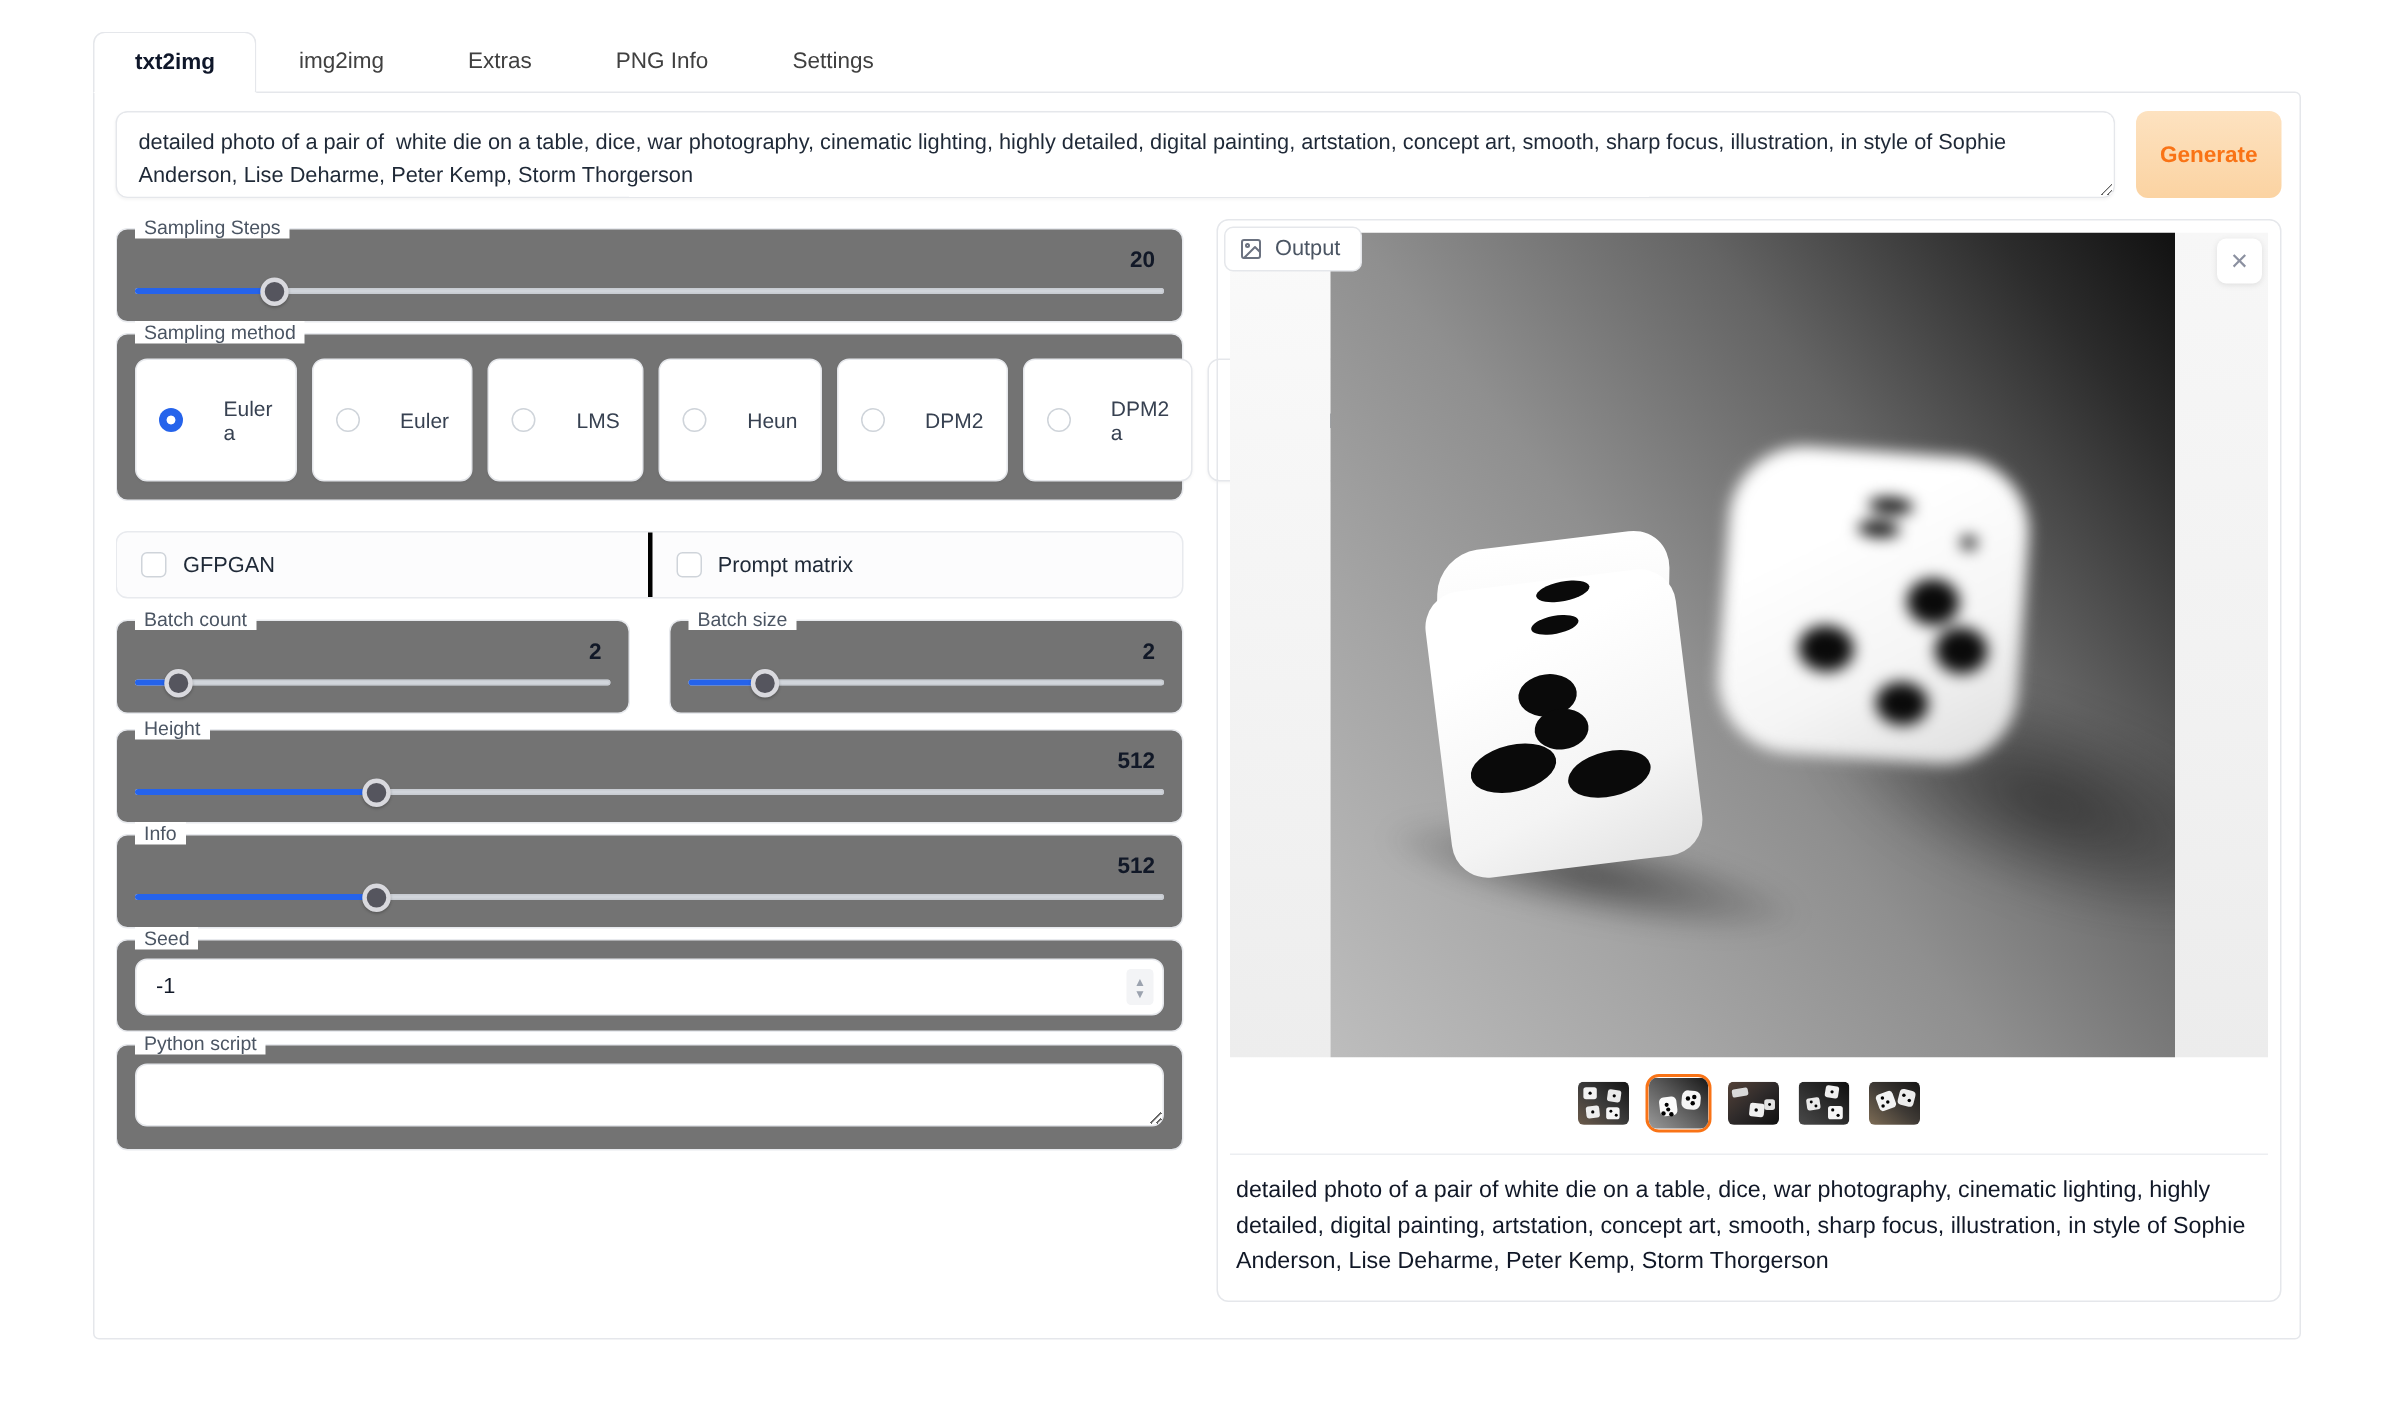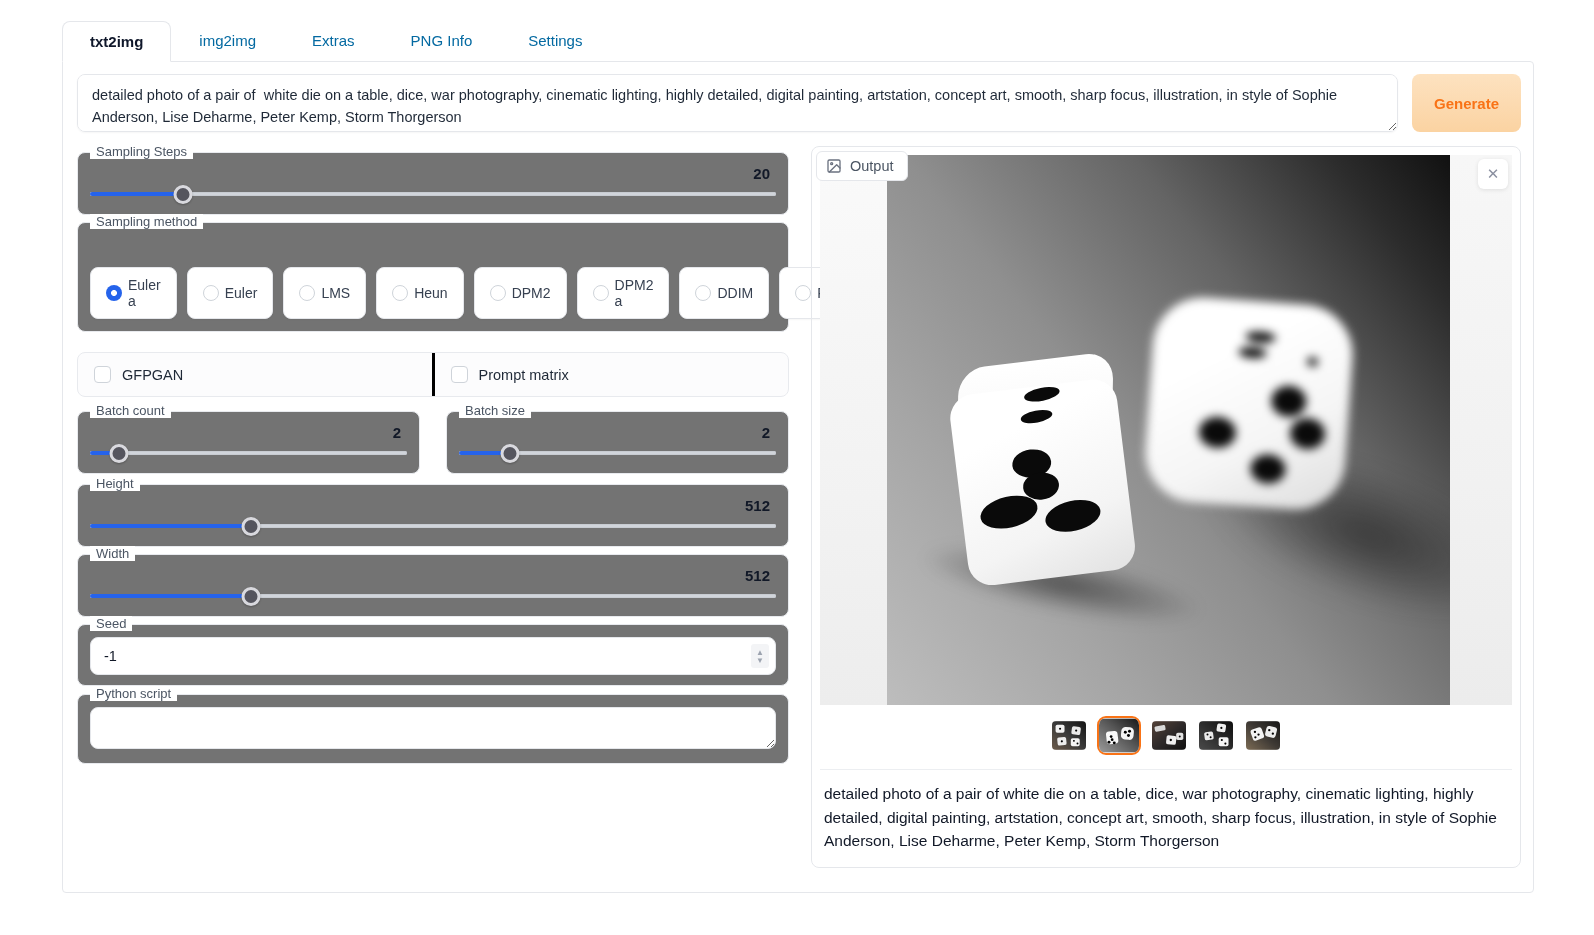--- a/index.html
+++ b/index.html
@@ -2,33 +2,33 @@
 <html><head>
 <meta charset="utf-8">
 <style>
   * { box-sizing: border-box; margin: 0; padding: 0; }
   html,body { width:1594px; height:935px; background:#fff; overflow:hidden;
     font-family:"Liberation Sans", sans-serif; color:#111827; }
   .page { padding:20px 60px 0 62px; }
 
   
   .tabbar { display:flex; align-items:flex-end; position:relative; z-index:2; }
-  .tab { padding:11px 27px; font-size:15px; color:#0369a1; cursor:pointer; border:1px solid transparent; }
+  .tab { padding:11px 27px; font-size:15px; color:#404040; cursor:pointer; border:1px solid transparent; }
   .tab.active { background:#fff; color:#0f172a; font-weight:700;
     border:1px solid #e5e7eb; border-bottom:1px solid #fff; border-radius:8px 8px 0 0; margin-bottom:-1px; }
 
   
   .card { border:1px solid #e5e7eb; border-radius:0 4px 4px 4px; background:#fff; padding:12px 12px 14px 14px; height:832px; position:relative; }
 
   
   .prompt-row { display:flex; gap:14px; margin-bottom:14px; }
   .prompt-input { flex:1; height:58px; border:1px solid #e5e7eb; border-radius:8px; padding:9px 14px;
     font-family:"Liberation Sans", sans-serif; font-size:14.5px; line-height:1.55; color:#1f2937;
     resize:vertical; box-shadow:0 1px 2px rgba(0,0,0,.04); outline:none; }
-  .generate-btn { width:109px; height:58px; border:none; border-radius:8px; cursor:pointer;
+  .generate-btn { width:97px; height:58px; border:none; border-radius:8px; cursor:pointer;
     background:linear-gradient(#fde2c0,#fbd3a2); color:#f97316; font-family:"Liberation Sans", sans-serif;
     font-weight:700; font-size:15px; }
 
   
   .cols { display:flex; gap:22px; align-items:flex-start; }
   .left-col { width:712px; }
   .right-col { flex:1; }
 
   
   .fs { position:relative; border:1px solid #e8eaee; border-radius:8px; padding:12px 12px 10px; margin:0 0 7px; background:#737373; }
@@ -36,22 +36,22 @@
   .slider-value { text-align:right; font-size:15px; font-weight:600; color:#111827; padding-right:6px; margin-bottom:2px; }
 
   .slider { position:relative; height:20px; cursor:pointer; }
   .track { position:absolute; left:0; right:0; top:8px; height:4px; background:#d1d5db; border-radius:3px; box-shadow:inset 0 0 0 1px #c8ccd2; }
   .track-fill { position:absolute; left:0; top:8px; height:4px; background:#2563eb; border-radius:3px; }
   .slider-handle { position:absolute; top:1px; width:19px; height:19px; border-radius:50%; background:#55555e;
     border:3px solid #d9d9de; transform:translateX(-50%); box-shadow:0 1px 2px rgba(0,0,0,.25); cursor:grab; }
 
   
   .radio-row { display:flex; gap:10px; padding-top:4px; }
-  .radio-pill { display:flex; align-items:center; gap:6px; border:1px solid #e5e7eb; border-radius:8px;
-    padding:9px 15px; background:#fff; cursor:pointer; font-size:14px; color:#374151; box-shadow:0 1px 2px rgba(0,0,0,.04);margin-top:28px; }
+  .radio-pill { display:flex; align-items:center; gap:27px; border:1px solid #e5e7eb; border-radius:8px;
+    padding:24px 15px; background:#fff; cursor:pointer; font-size:14px; color:#374151; box-shadow:0 1px 2px rgba(0,0,0,.04); }
   .radio-circle { width:16px; height:16px; border-radius:50%; border:1px solid #cfd4da; background:#fff; flex:none; }
   .radio-pill.sel .radio-circle { border:none;
     background:radial-gradient(circle, #fff 0 2.7px, #2563eb 3.2px); }
 
   
   .check-row { display:flex; border:1px solid #e8eaee; border-radius:8px; margin:20px 0 14px; background:#fcfcfd; }
   .check-cell { flex:1; display:flex; align-items:center; gap:11px; padding:13px 16px; cursor:pointer; }
   .check-cell + .check-cell { border-left:3px solid #000000; }
   .checkbox { width:17px; height:17px; border:1px solid #cfd4da; border-radius:4px; background:#fff; flex:none; }
   .check-label { font-size:14.5px; color:#1f2937; }
@@ -221,21 +221,21 @@
           <span class="legend">Height</span>
           <div class="slider-value">512</div>
           <div class="slider">
             <div class="track"></div>
             <div class="track-fill" style="width: 23.5%;"></div>
             <div class="slider-handle" style="left: 23.5%;"></div>
           </div>
         </div>
 
         <div class="fs">
-          <span class="legend">Width</span>
+          <span class="legend">Info</span>
           <div class="slider-value">512</div>
           <div class="slider">
             <div class="track"></div>
             <div class="track-fill" style="width: 23.5%;"></div>
             <div class="slider-handle" style="left: 23.5%;"></div>
           </div>
         </div>
 
         <div class="fs seed-fs">
           <span class="legend">Seed</span>

